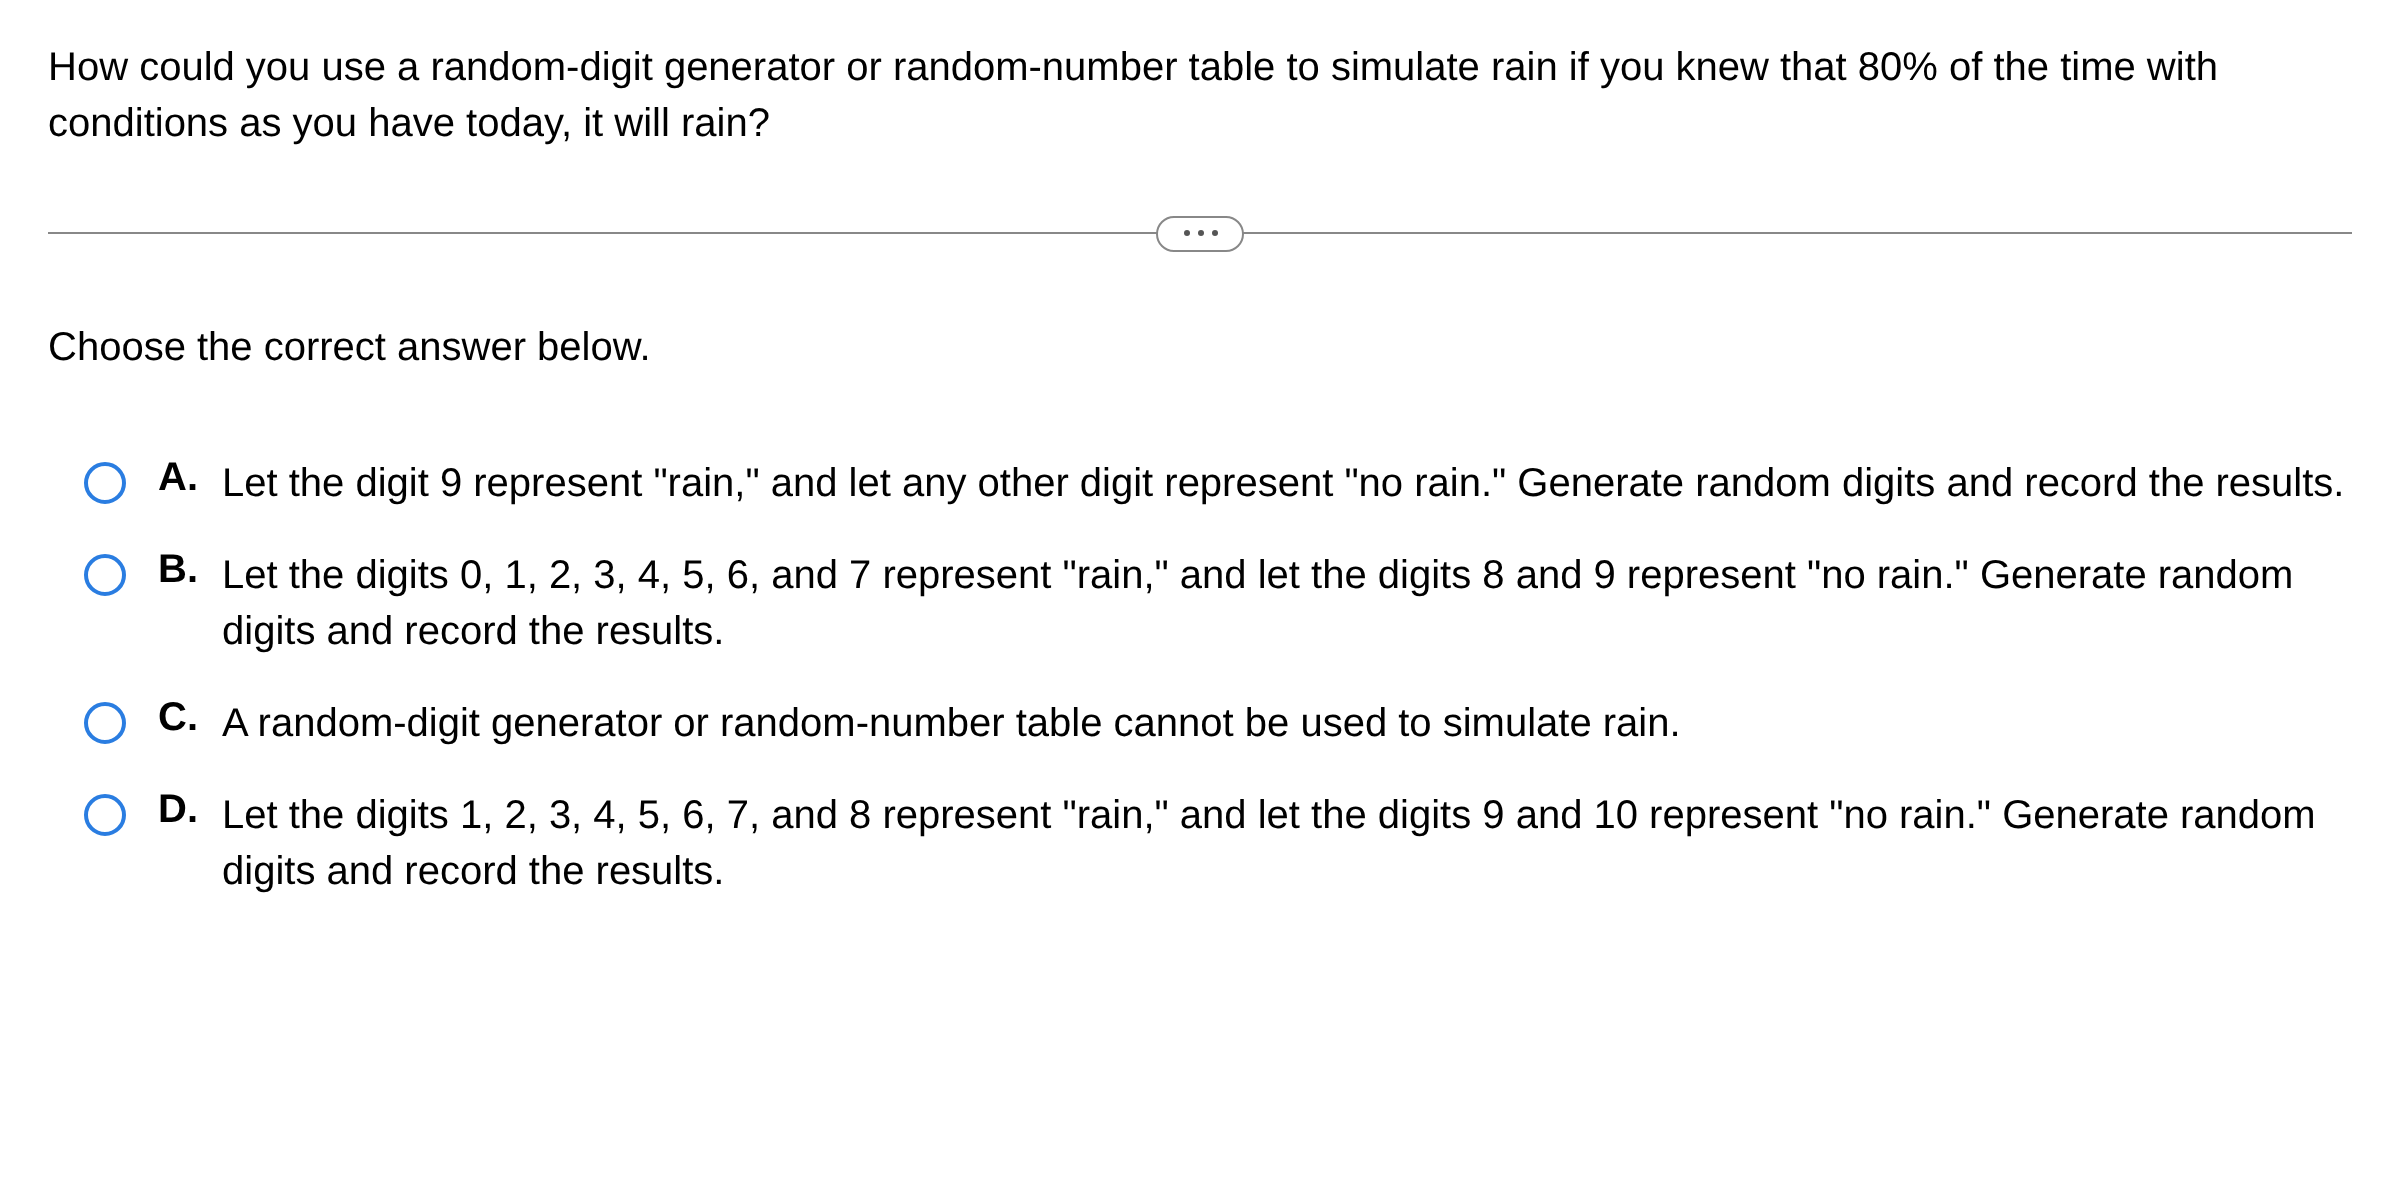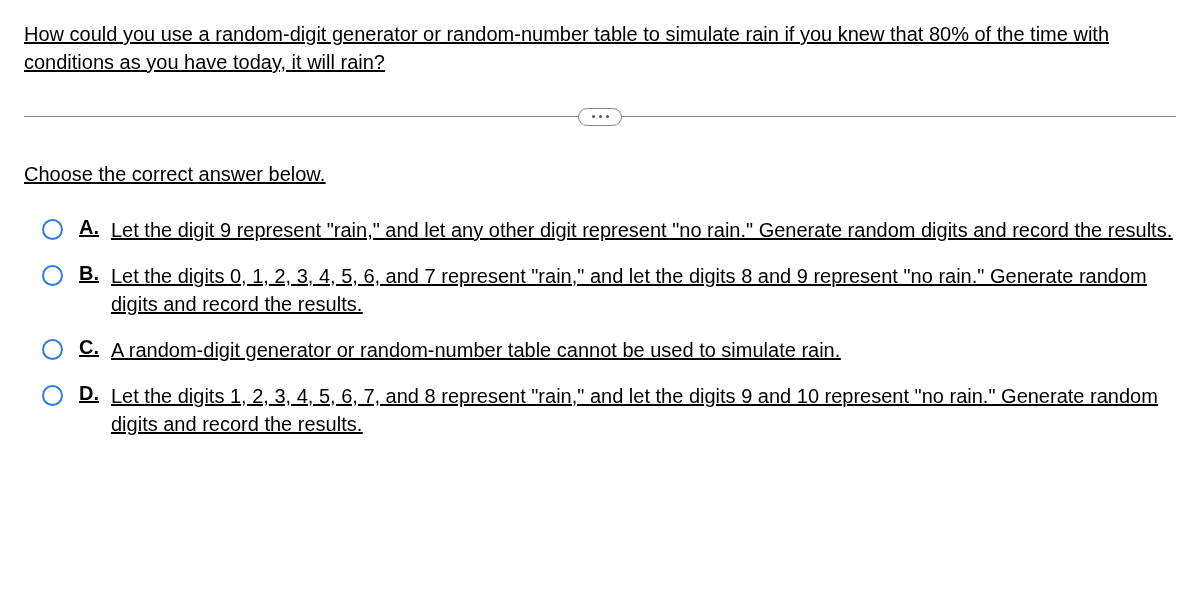--- a/index.html
+++ b/index.html
@@ -1,19 +1,18 @@
 <!DOCTYPE html>
 <html><head>
   <meta charset="utf-8">
   <style>
     * {
       box-sizing: border-box;
       margin: 0;
       padding: 0;
-      text-decoration: underline;
     }
     body {
       font-family: Arial, Helvetica, sans-serif;
       font-size: 20px;
       color: #000;
       background: #fff;
       padding: 20px 24px;
       width: 1200px;
     }
     .question {
@@ -45,21 +44,21 @@
       cursor: pointer;
     }
     .divider-pill .dot {
       width: 3px;
       height: 3px;
       background: #555;
       border-radius: 50%;
       margin: 0 2px;
     }
     .instruction {
-      margin-bottom: 30px;
+      margin-bottom: 42px;
     }
     .options {
       padding-left: 18px;
     }
     .option-row {
       display: flex;
       align-items: flex-start;
       margin-bottom: 18px;
     }
     .radio {

